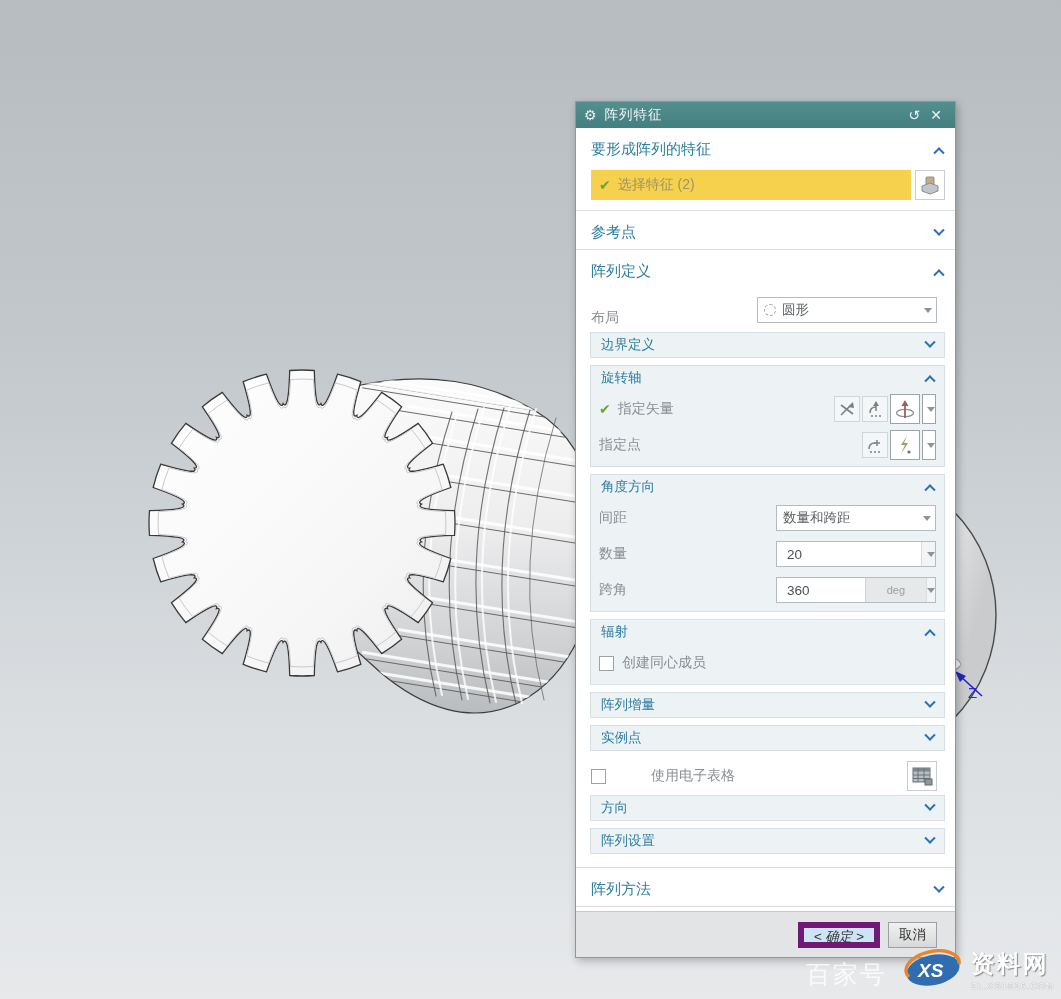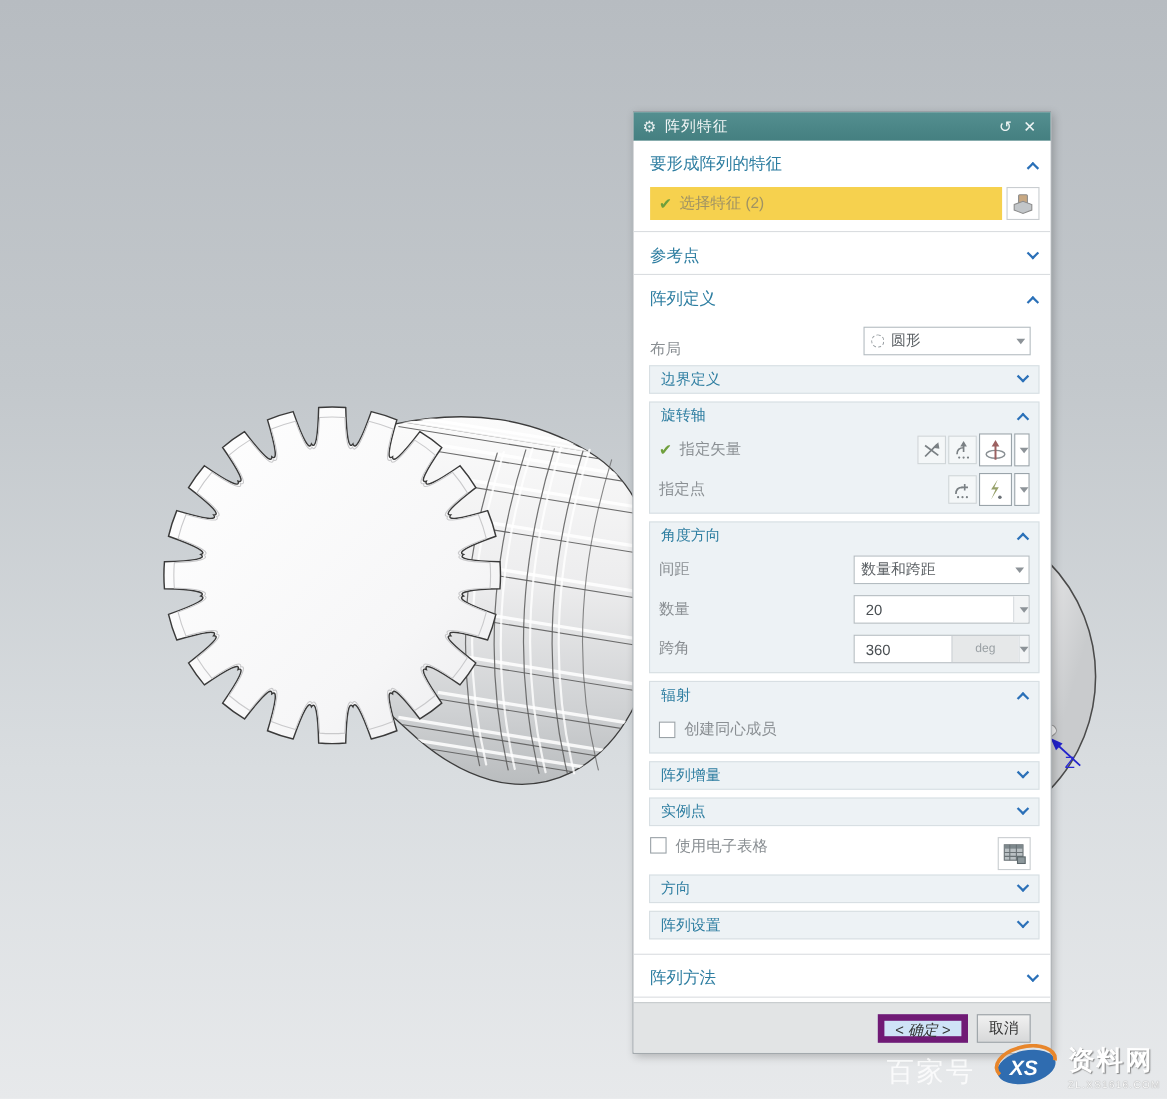--- a/index.html
+++ b/index.html
@@ -74,21 +74,21 @@
     padding:0 10px; font-size:13.5px; color:#4a4f53; width:100%;
     font-family:"Liberation Sans","DejaVu Sans",sans-serif; }
   .field .unit { background:#e6e8e9; color:#9aa0a4; font-size:11px; padding:0 21px;
     height:100%; display:flex; align-items:center; border-left:1px solid #d0d4d7; }
   .field .dd { width:16px; height:100%; display:flex; align-items:center;
     justify-content:center; border-left:1px solid #d9dde0; background:#f2f4f5; }
 
   .checkbox { width:15px; height:15px; background:#fff; border:1px solid #9aa2a7;
     margin-right:8px; flex:0 0 auto; }
 
-  .ws-row { display:flex; margin:3px 18px 4px 15px; }
+  .ws-row { display:flex; align-items:center; margin:3px 18px 4px 15px;gap:37px; }
 
   .footer { flex:0 0 auto; height:46px; background:#e2e4e5; border-top:1px solid #c6cacd;
     display:flex; align-items:center; justify-content:flex-end; gap:8px; padding:0 18px; }
   .btn { height:26px; font-size:13.5px; padding:0 10px; cursor:default;
     font-family:"Liberation Sans","DejaVu Sans",sans-serif; }
   .btn.ok { background:#cfe3f7; border:6px solid #701a75; color:#333;font-style:italic; }
   .btn.cancel { background:linear-gradient(180deg,#f1f1f1,#d7d8d9); border:1px solid #9aa0a5; color:#333; }
 
   .flex-sp { flex:1; }
 
@@ -228,21 +228,21 @@
 
       <div class="sec-hd">
         <span class="t">阵列定义</span>
         <span class="sp"></span>
           <span class="chev up"></span>
       </div>
 
       <div class="row">
         <span class="lbl">布局</span>
         <span class="sp"></span>
-        <div class="combo" style="width:152px;">
+        <div class="combo" style="width:180px;">
           <span class="dashed-circle"></span>
           <span>圆形</span>
           <span class="arr"></span>
         </div>
       </div>
 
       <div class="panel">
         <div class="panel-hd">
           <span class="t">边界定义</span>
           <span class="sp"></span>

